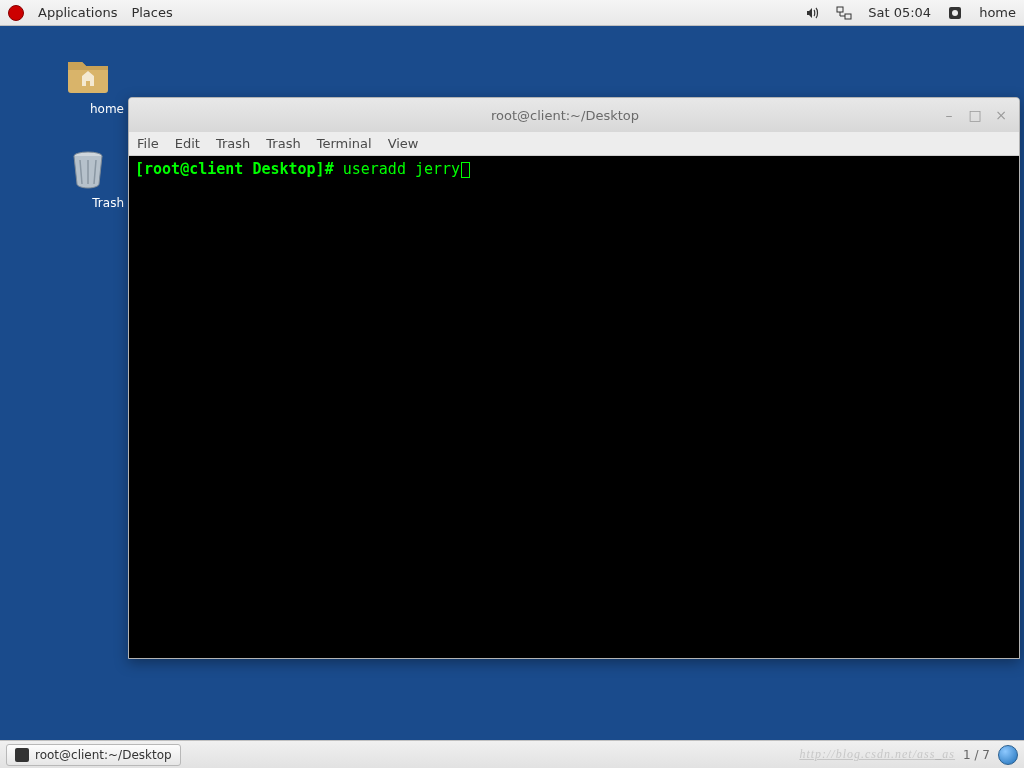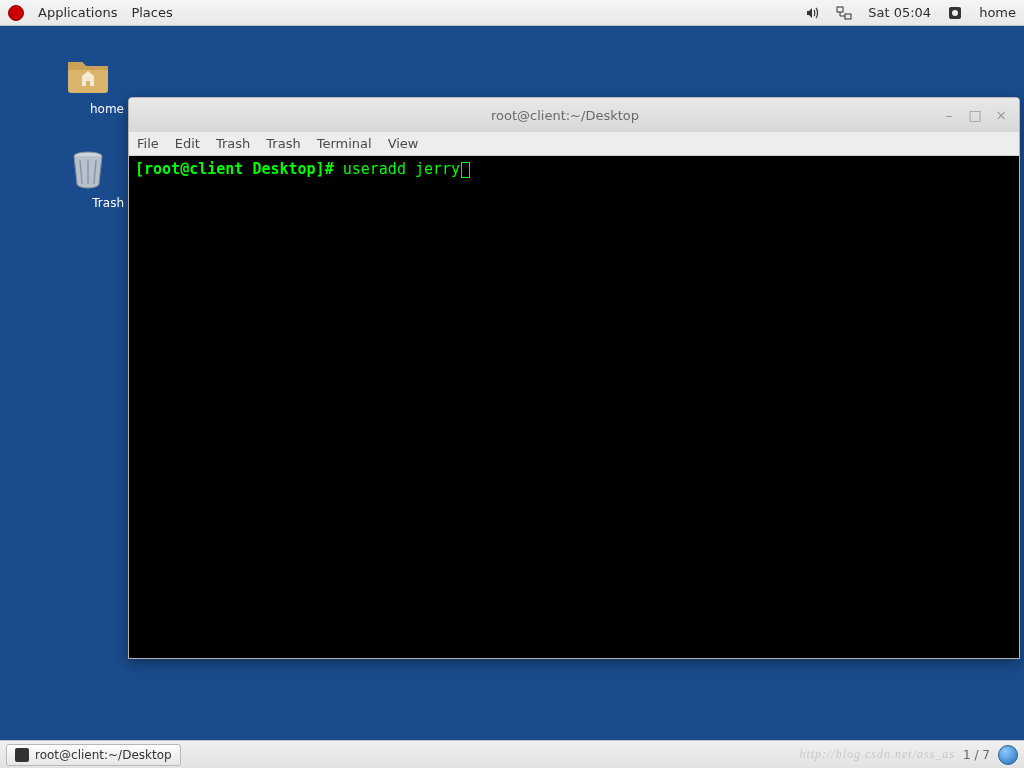--- a/index.html
+++ b/index.html
@@ -117,21 +117,21 @@
   border-radius: 3px;
   display: flex;
   align-items: center;
   padding: 0 8px;
   gap: 6px;
   font-size: 12px;
   color: #333;
 }
 .task-icon { width: 14px; height: 14px; background: #333; border-radius: 2px; }
 .bottom-right { margin-left: auto; display: flex; align-items: center; gap: 8px; color: #666; font-size: 12px; }
-.watermark { color: rgba(100,100,100,0.25); font-family: serif; font-style: italic; letter-spacing: 1px; }
+.watermark { color: rgba(100,100,100,0.25); font-family: serif; font-style: italic; letter-spacing: 1px; text-decoration: underline; }
 .ws-indicator {
   width: 20px; height: 20px; border-radius: 50%;
   background: radial-gradient(circle at 35% 30%, #8ec9ff, #1e6fb8);
   border: 1px solid #2a5f8f;
 }
 </style>
 </head>
 <body>
 
 <div class="top-panel">

